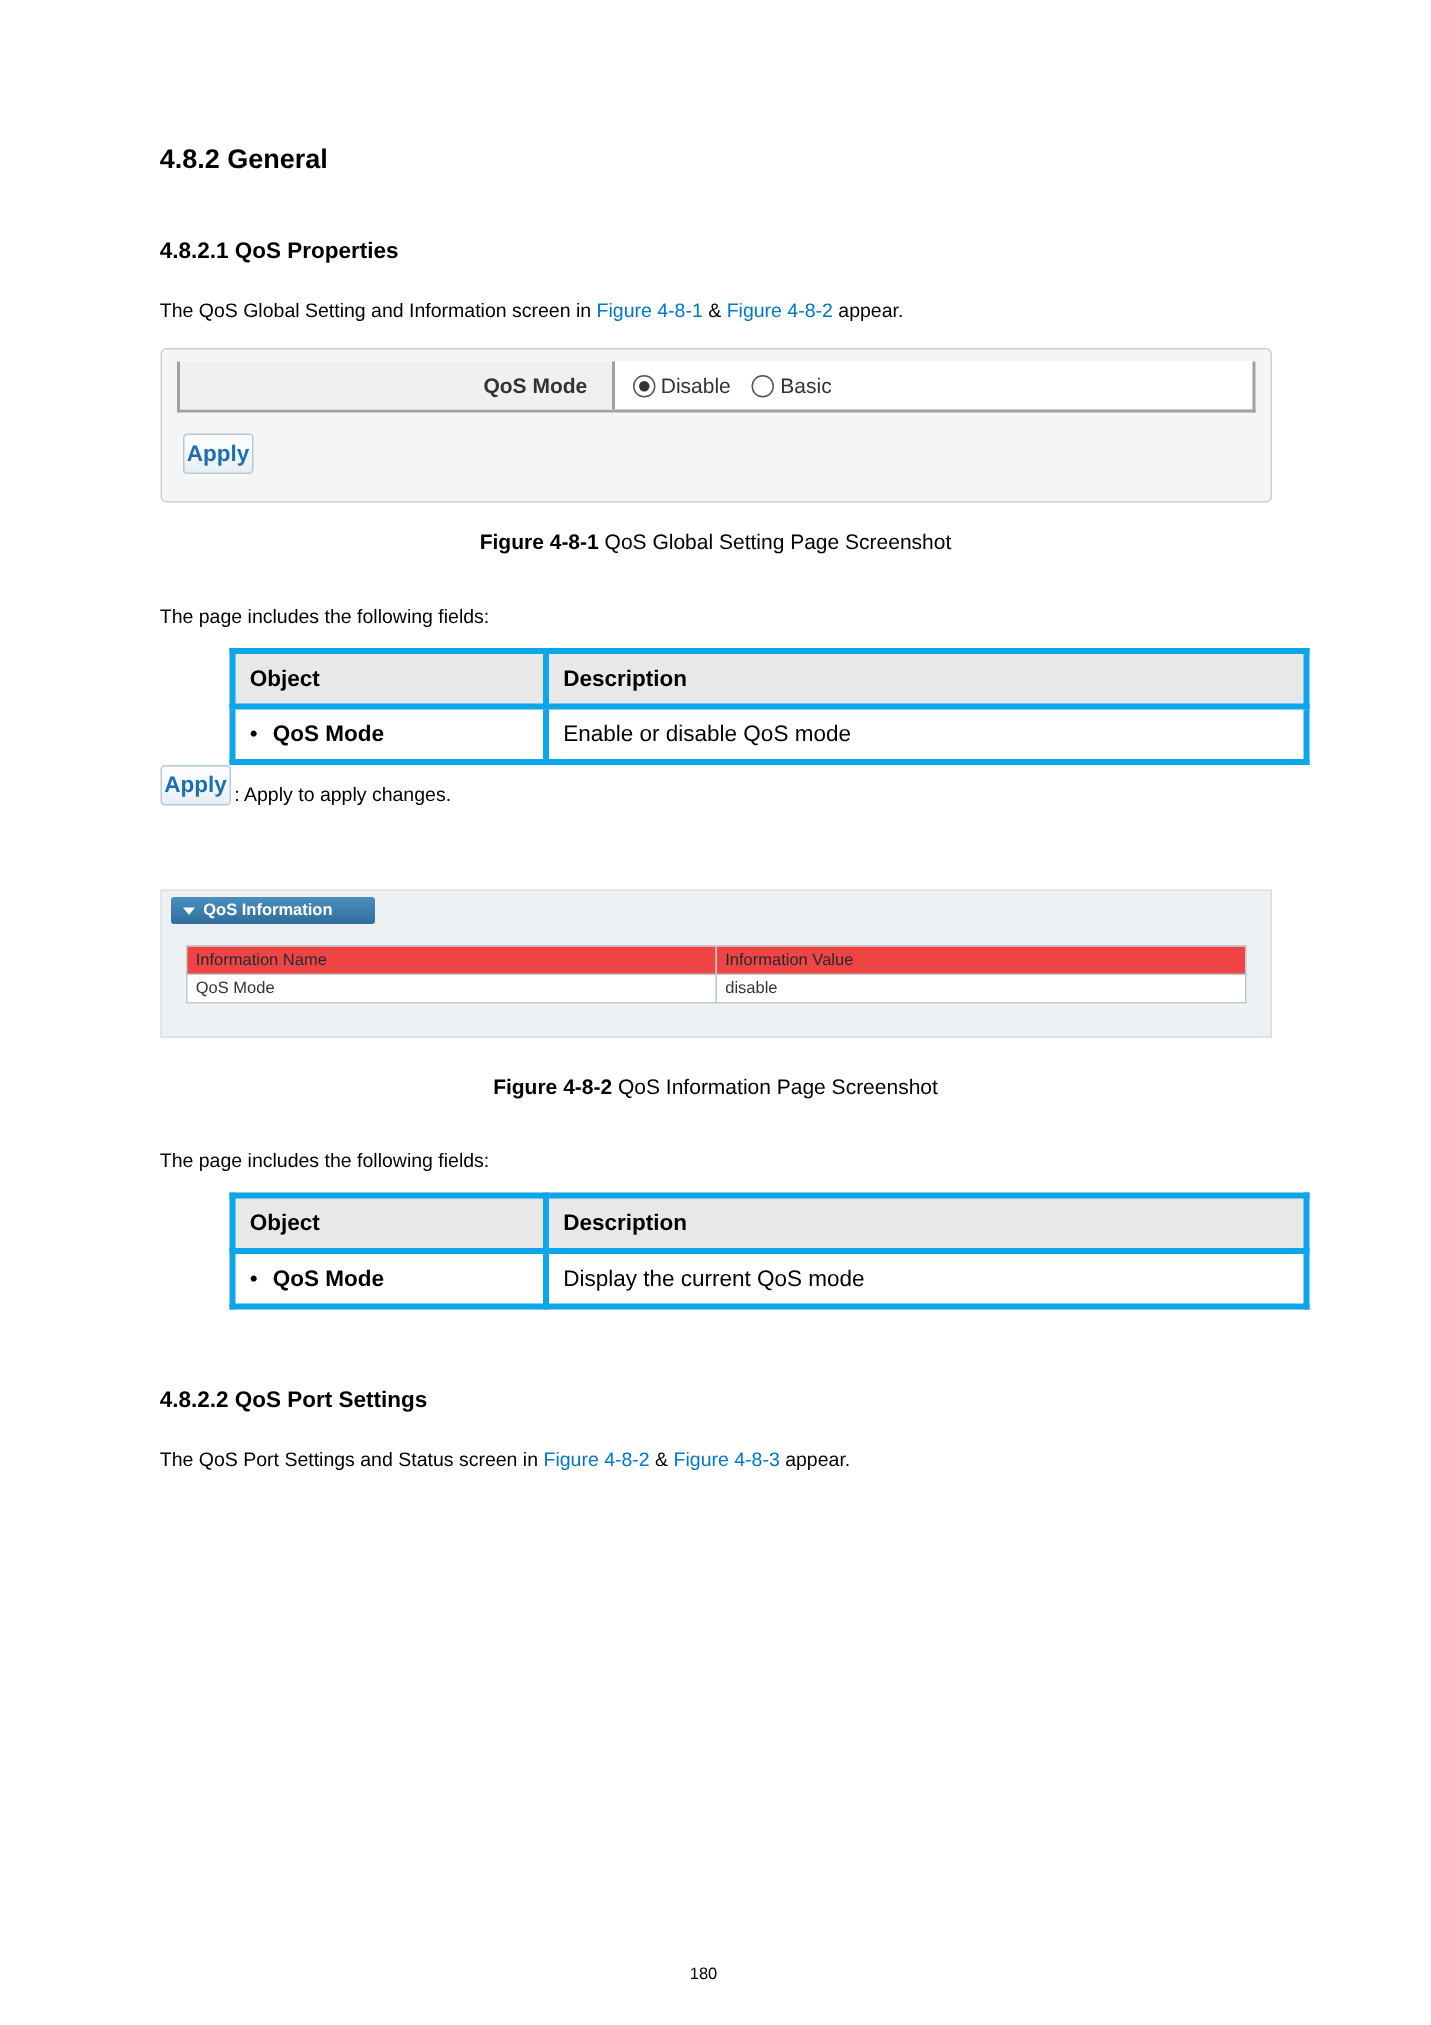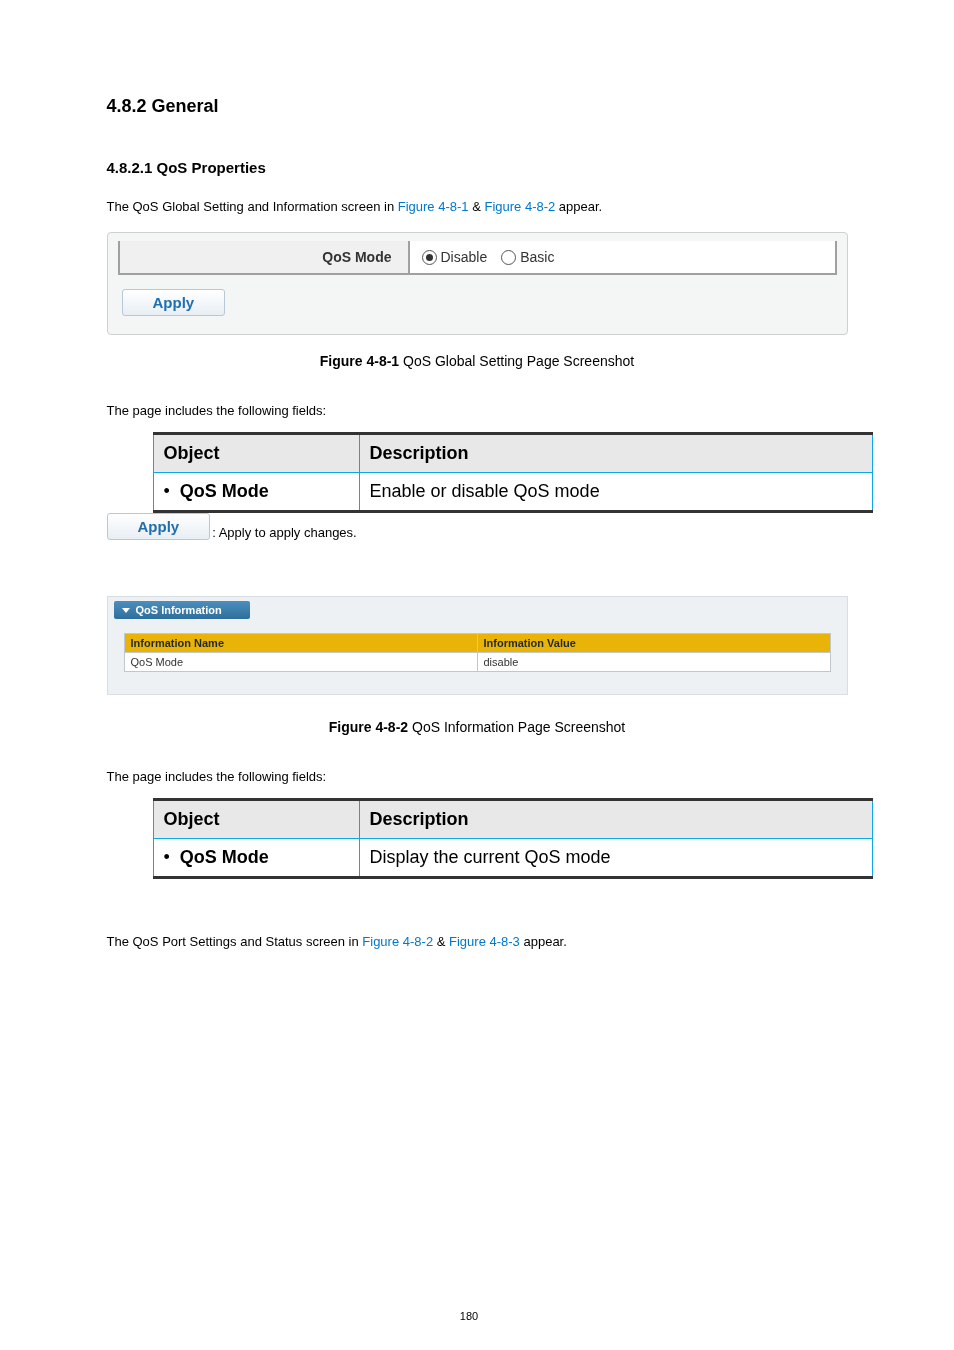--- a/index.html
+++ b/index.html
@@ -73,39 +73,39 @@
   .radio-dot.sel::after {
     content: ""; width: 7px; height: 7px; border-radius: 50%; background: #333;
   }
   .apply-btn {
     display: inline-block;
     font-family: "Segoe UI", Arial, sans-serif;
     font-size: 15px; font-weight: bold; color: #1f6fb0;
     background: linear-gradient(#ffffff, #e8eef4);
     border: 1px solid #b8c8d8;
     border-radius: 3px;
-    padding: 4px 30px;
+    padding: 4px 2px;
     cursor: pointer;
     text-align: center;
   }
   .apply-row { padding: 14px 4px 2px 4px; }
   .fig-caption { text-align: center; font-size: 14px; margin: 18px 0 34px 0; }
   .fig-caption b { font-weight: bold; }
 
   .fields-intro { font-size: 13px; margin: 10px 0 14px 0; }
 
   table.obj {
     border-collapse: collapse;
     width: 720px;
     margin: 0 0 0 46px;
   }
   table.obj th, table.obj td {
-    border: 1px solid #0ea5e9;
+    border: 4px solid #0ea5e9;
     padding: 8px 10px;
-    font-size: 18px;
+    font-size: 15px;
     text-align: left;
     vertical-align: top;
     background: #fff;
   }
   table.obj thead tr { background: #e8e8e8; }
   table.obj th { font-weight: bold; background: #e8e8e8; }
   table.obj { border-top: 3px solid #333; border-bottom: 3px solid #333; }
   .bullet-cell { display: flex; gap: 10px; }
   .bullet-cell .b { color: #000; }
   .bullet-cell .t { font-weight: bold; }
@@ -139,21 +139,21 @@
     border: 1px solid #bfc7cf;
     border-collapse: collapse;
     width: calc(100% - 20px);
     font-size: 11px;
   }
   .ss2-table th, .ss2-table td {
     border: 1px solid #bfc7cf;
     padding: 3px 6px;
     text-align: left;
   }
-  .ss2-table th { background: #eab308; color: #1f2a33; font-weight: bold; }
+  .ss2-table th { background: #ef4444; color: #1f2a33; font-weight: normal; }
   .ss2-table td { background: #fff; color: #333; }
 
   .page-num {
     position: absolute;
     left: 0; right: 16px;
     bottom: 28px;
     text-align: center;
     font-size: 11px;
   }
   .spacer-lg { height: 52px; }
@@ -263,19 +263,20 @@
             <span class="t">QoS Mode</span>
           </div>
         </td>
         <td>Display the current QoS mode</td>
       </tr>
     </tbody>
   </table>
 
   <div class="spacer-lg"></div>
 
+  <h3 class="subsect">4.8.2.2 QoS Port Settings</h3>
 
   <p class="para">
     <span>The QoS Port Settings and Status screen in </span><a class="xref" href="#">Figure 4-8-2</a><span> &amp; </span><a class="xref" href="#">Figure 4-8-3</a><span> appear.</span>
   </p>
 
   <div class="page-num">180</div>
 </div>
 
 </body></html>

